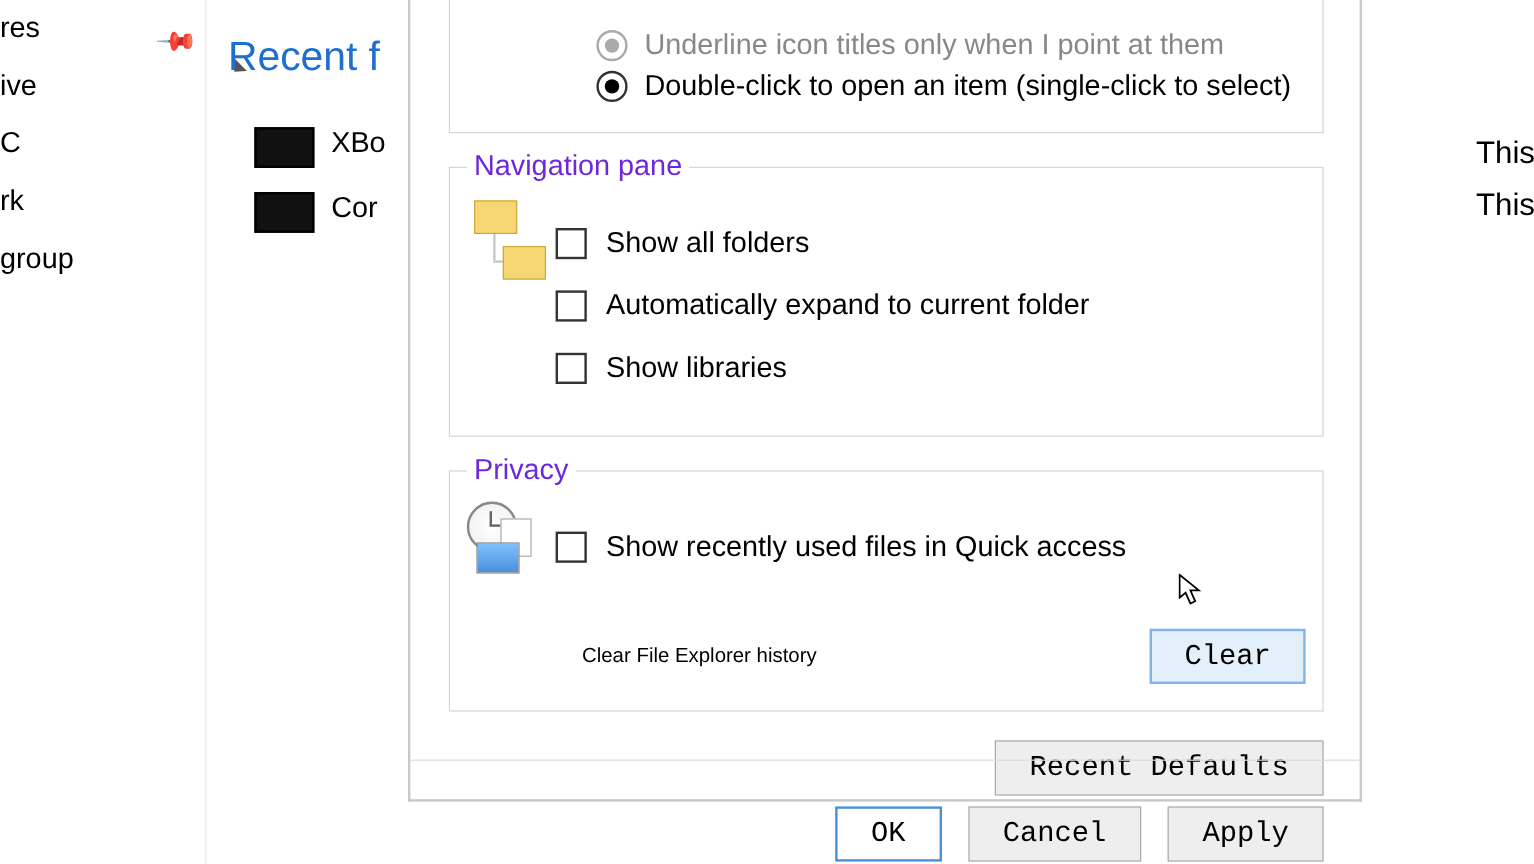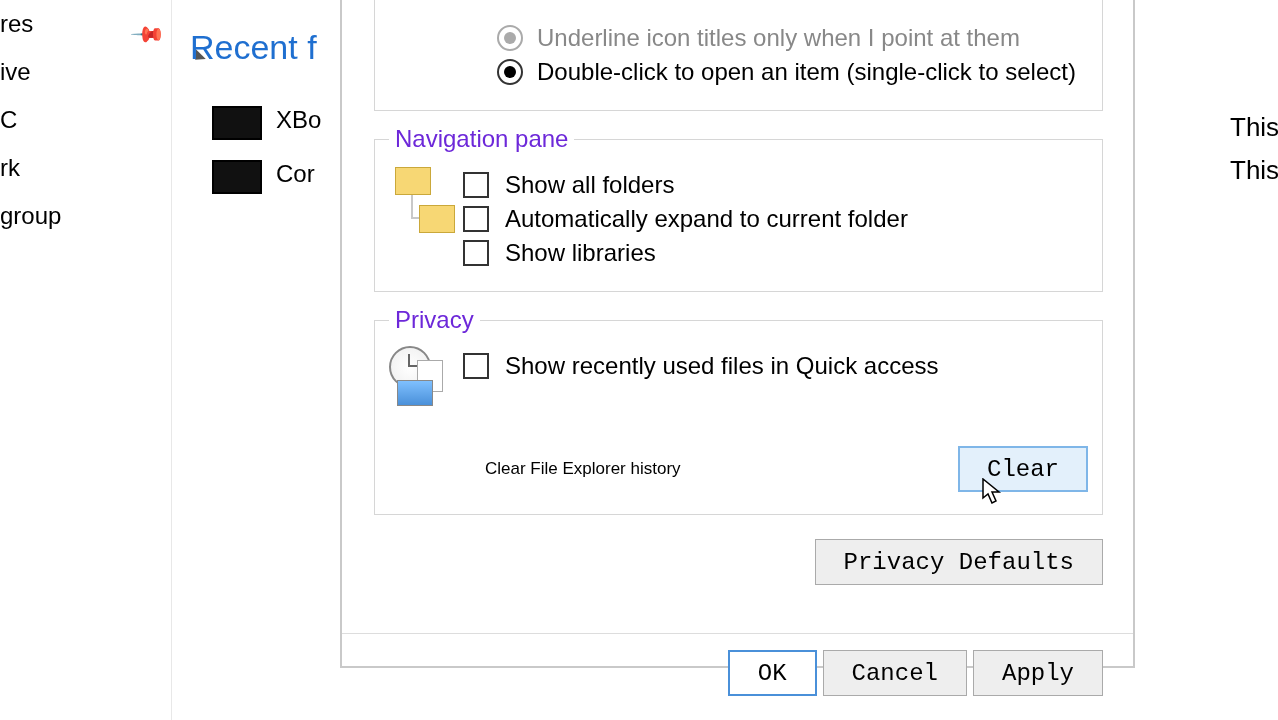--- a/index.html
+++ b/index.html
@@ -25,35 +25,35 @@
 .radio.dis::after{background:#aaa}
 .dim{color:#888}
 .nav-body{display:flex}
 .nav-icon{width:70px;height:90px;flex:0 0 70px;margin-right:4px;position:relative}
 .folder{position:absolute;width:34px;height:26px;background:#f7d774;border:1px solid #caa83a}
 .folder.f1{left:6px;top:2px}
 .folder.f2{left:30px;top:40px}
 .nav-line{position:absolute;left:22px;top:30px;width:2px;height:22px;background:#c8c8c8}
 .nav-line2{position:absolute;left:22px;top:52px;width:10px;height:2px;background:#c8c8c8}
 .checks{flex:1}
-.check-row{display:flex;align-items:center;margin:6px 0;font-size:24px}
+.check-row{display:flex;align-items:center;margin:24px 0;font-size:24px}
 .chk{width:22px;height:22px;border:2px solid #333;margin-right:16px;flex:0 0 22px}
 .priv-body{display:flex}
 .priv-icon{width:70px;height:70px;flex:0 0 70px;position:relative;margin-right:4px}
 .clock{position:absolute;left:0;top:0;width:38px;height:38px;border:2px solid #888;border-radius:50%;background:radial-gradient(#fff,#eee)}
 .clock::before{content:"";position:absolute;left:17px;top:6px;width:2px;height:12px;background:#666}
 .clock::after{content:"";position:absolute;left:17px;top:17px;width:10px;height:2px;background:#666}
 .docmini{position:absolute;left:28px;top:14px;width:24px;height:30px;background:#fff;border:1px solid #aaa}
 .picmini{position:absolute;left:8px;top:34px;width:34px;height:24px;background:linear-gradient(#7fc0ff,#4a90d9);border:1px solid #888}
 .clear-row{display:flex;align-items:center;justify-content:space-between;margin:30px 0 4px 96px}
 .clear-label{font-size:17px}
 .btn{height:46px;padding:0 28px;background:#eee;border:1px solid #aaa;font-size:24px;font-family:Liberation Mono, monospace;cursor:pointer}
 .btn.hover{background:#e3f0fb;border:2px solid #7fb6e8;padding:0 27px}
 .restore-wrap{text-align:right;margin:24px 0 0 0}
-.footer{position:absolute;left:0;right:0;bottom:-52px;height:68px;border-top:1px solid #ddd;display:flex;justify-content:flex-end;align-items:flex-start;padding:16px 30px 0 0;gap:6px}
+.footer{position:absolute;left:0;right:0;bottom:-52px;height:68px;border-top:1px solid #ddd;display:flex;justify-content:flex-end;align-items:flex-end;padding:16px 30px 0 0;gap:22px}
 .btn.ok{border:2px solid #4a90d9;background:#fff}
 .cursor{position:absolute;width:20px;height:26px;pointer-events:none}
 .cursor svg{width:100%;height:100%}
 .right-clip{position:absolute;left:1230px;top:112px;font-size:26px;color:#000}
 .right-clip div{margin-bottom:12px}
 </style>
 </head>
 <body>
 
 <div class="left-pane">
@@ -137,21 +137,21 @@
           </div>
         </div>
       </div>
       <div class="clear-row">
         <span class="clear-label">Clear File Explorer history</span>
         <button class="btn hover">Clear</button>
       </div>
     </fieldset>
 
     <div class="restore-wrap">
-      <button class="btn">Privacy Defaults</button>
+      <button class="btn">Recent Defaults</button>
     </div>
   </div>
 
   <div class="footer">
     <button class="btn ok">OK</button>
     <button class="btn">Cancel</button>
     <button class="btn">Apply</button>
   </div>
 </div>
 

